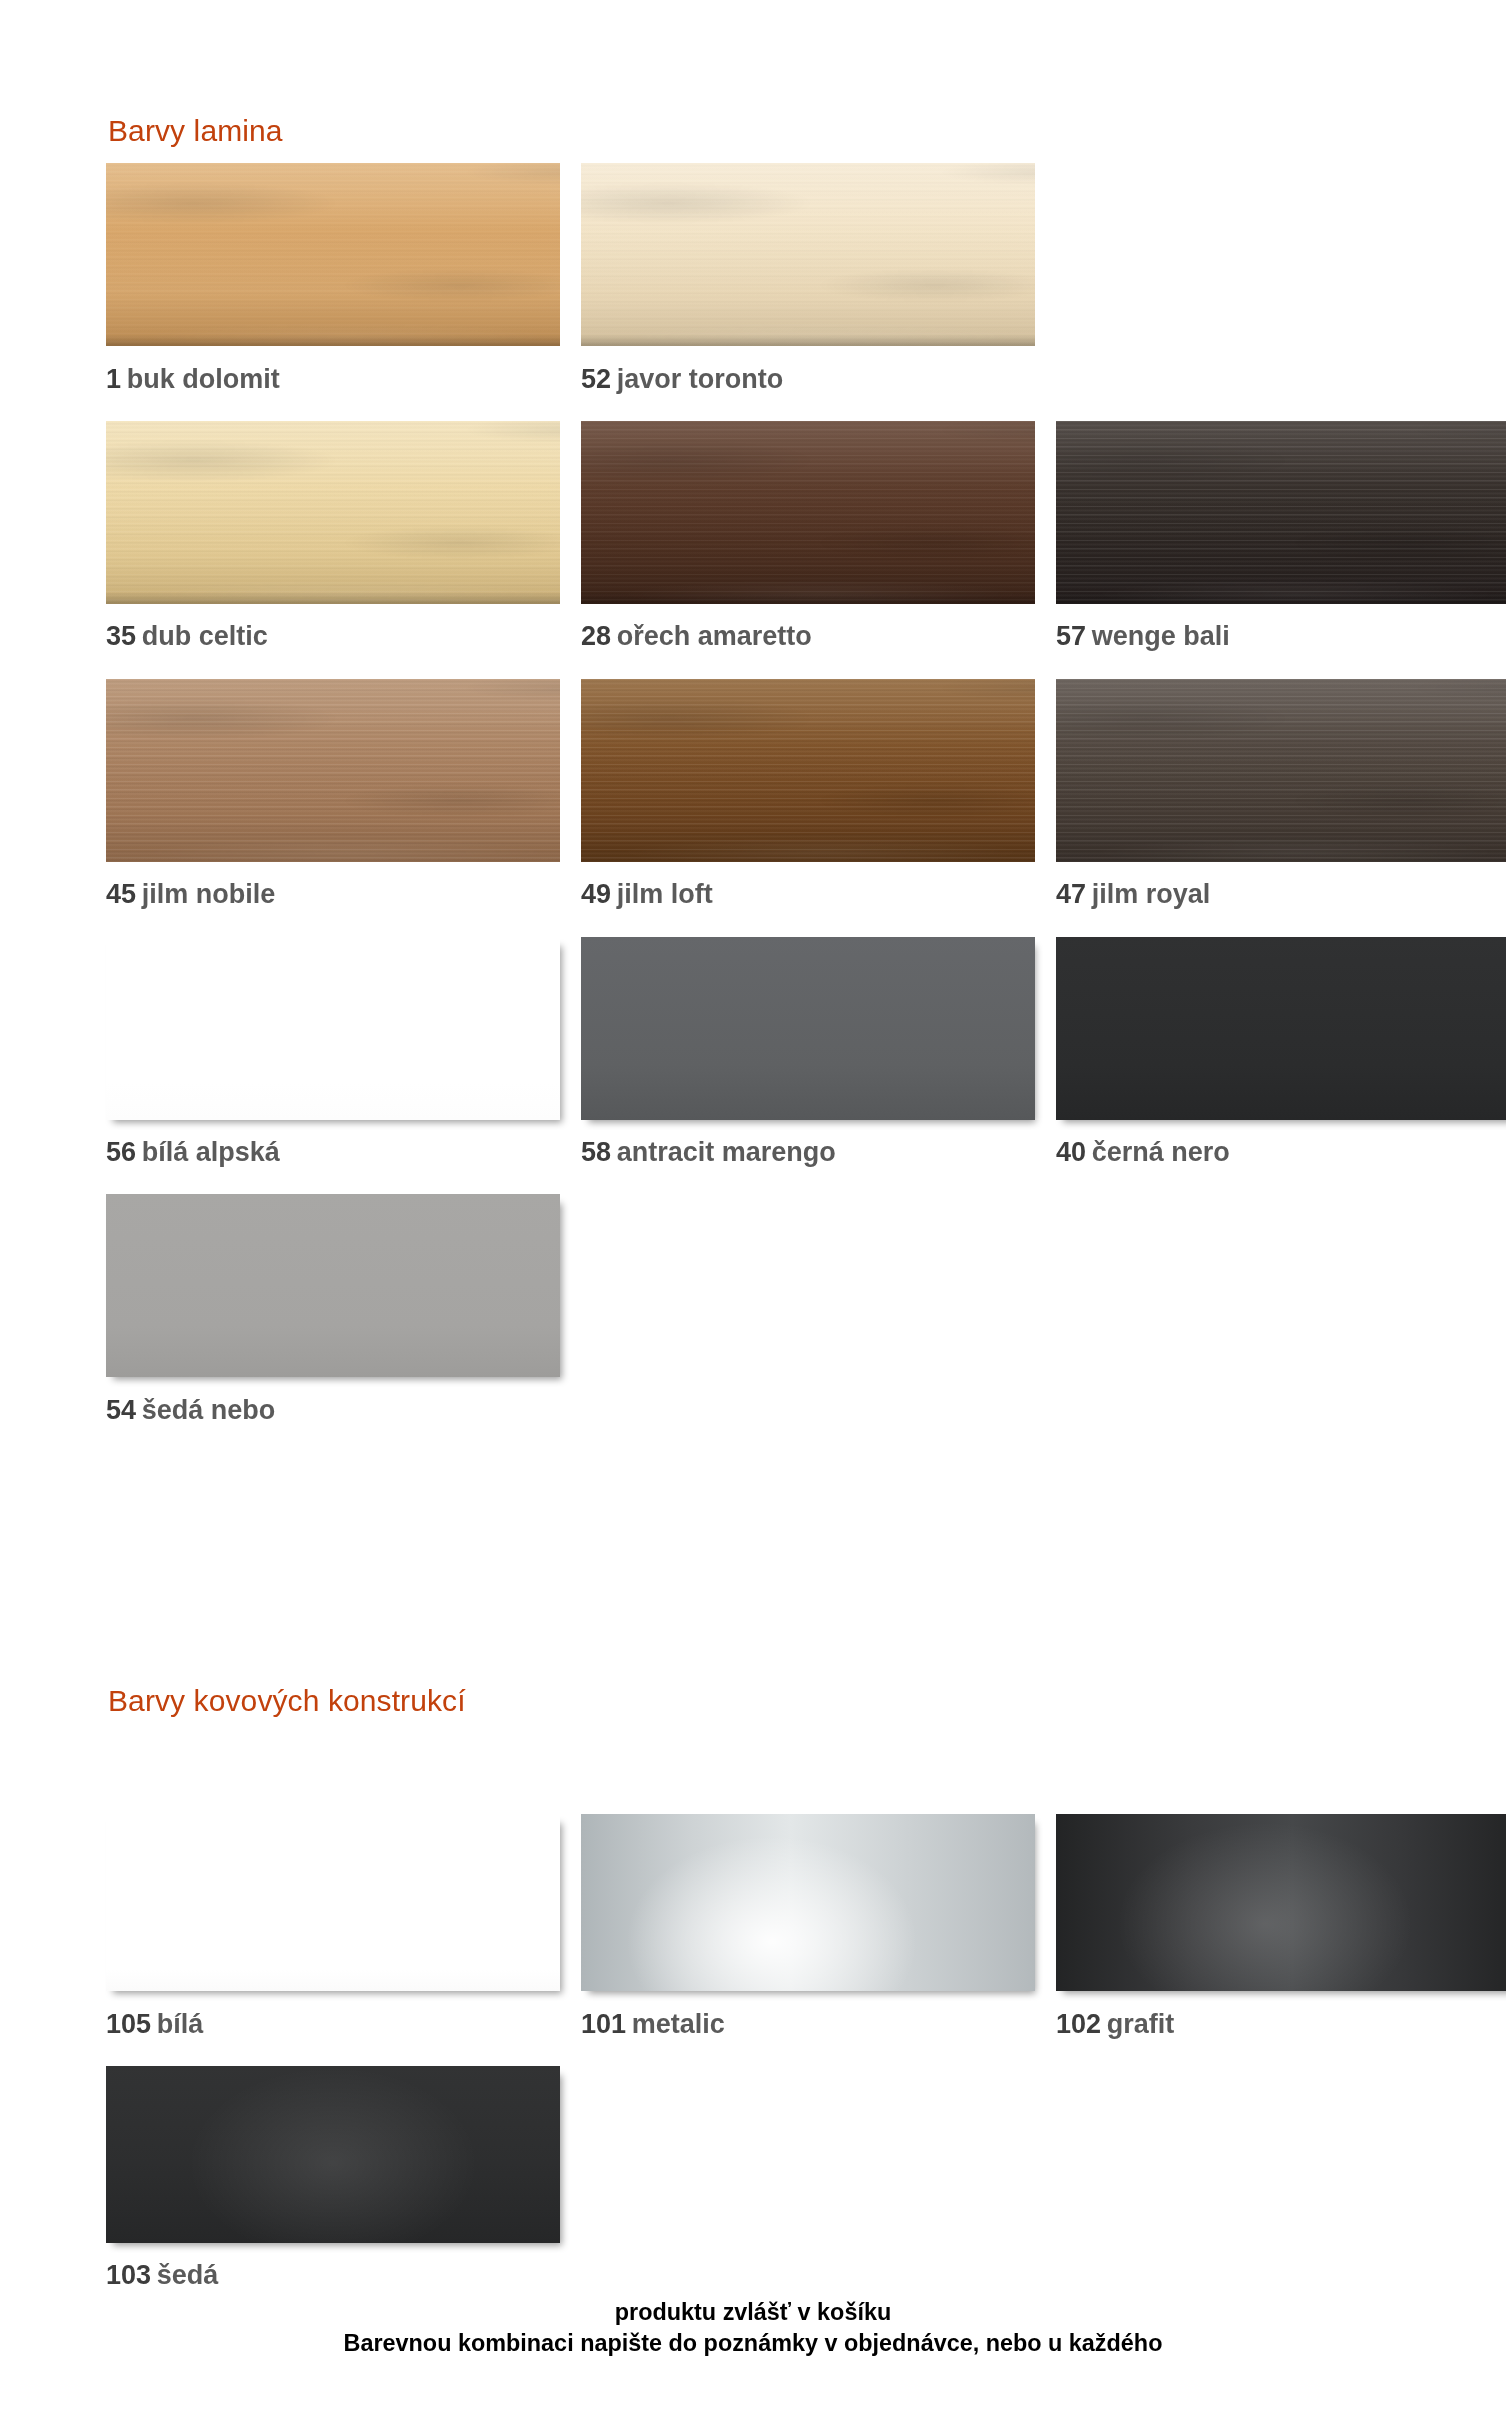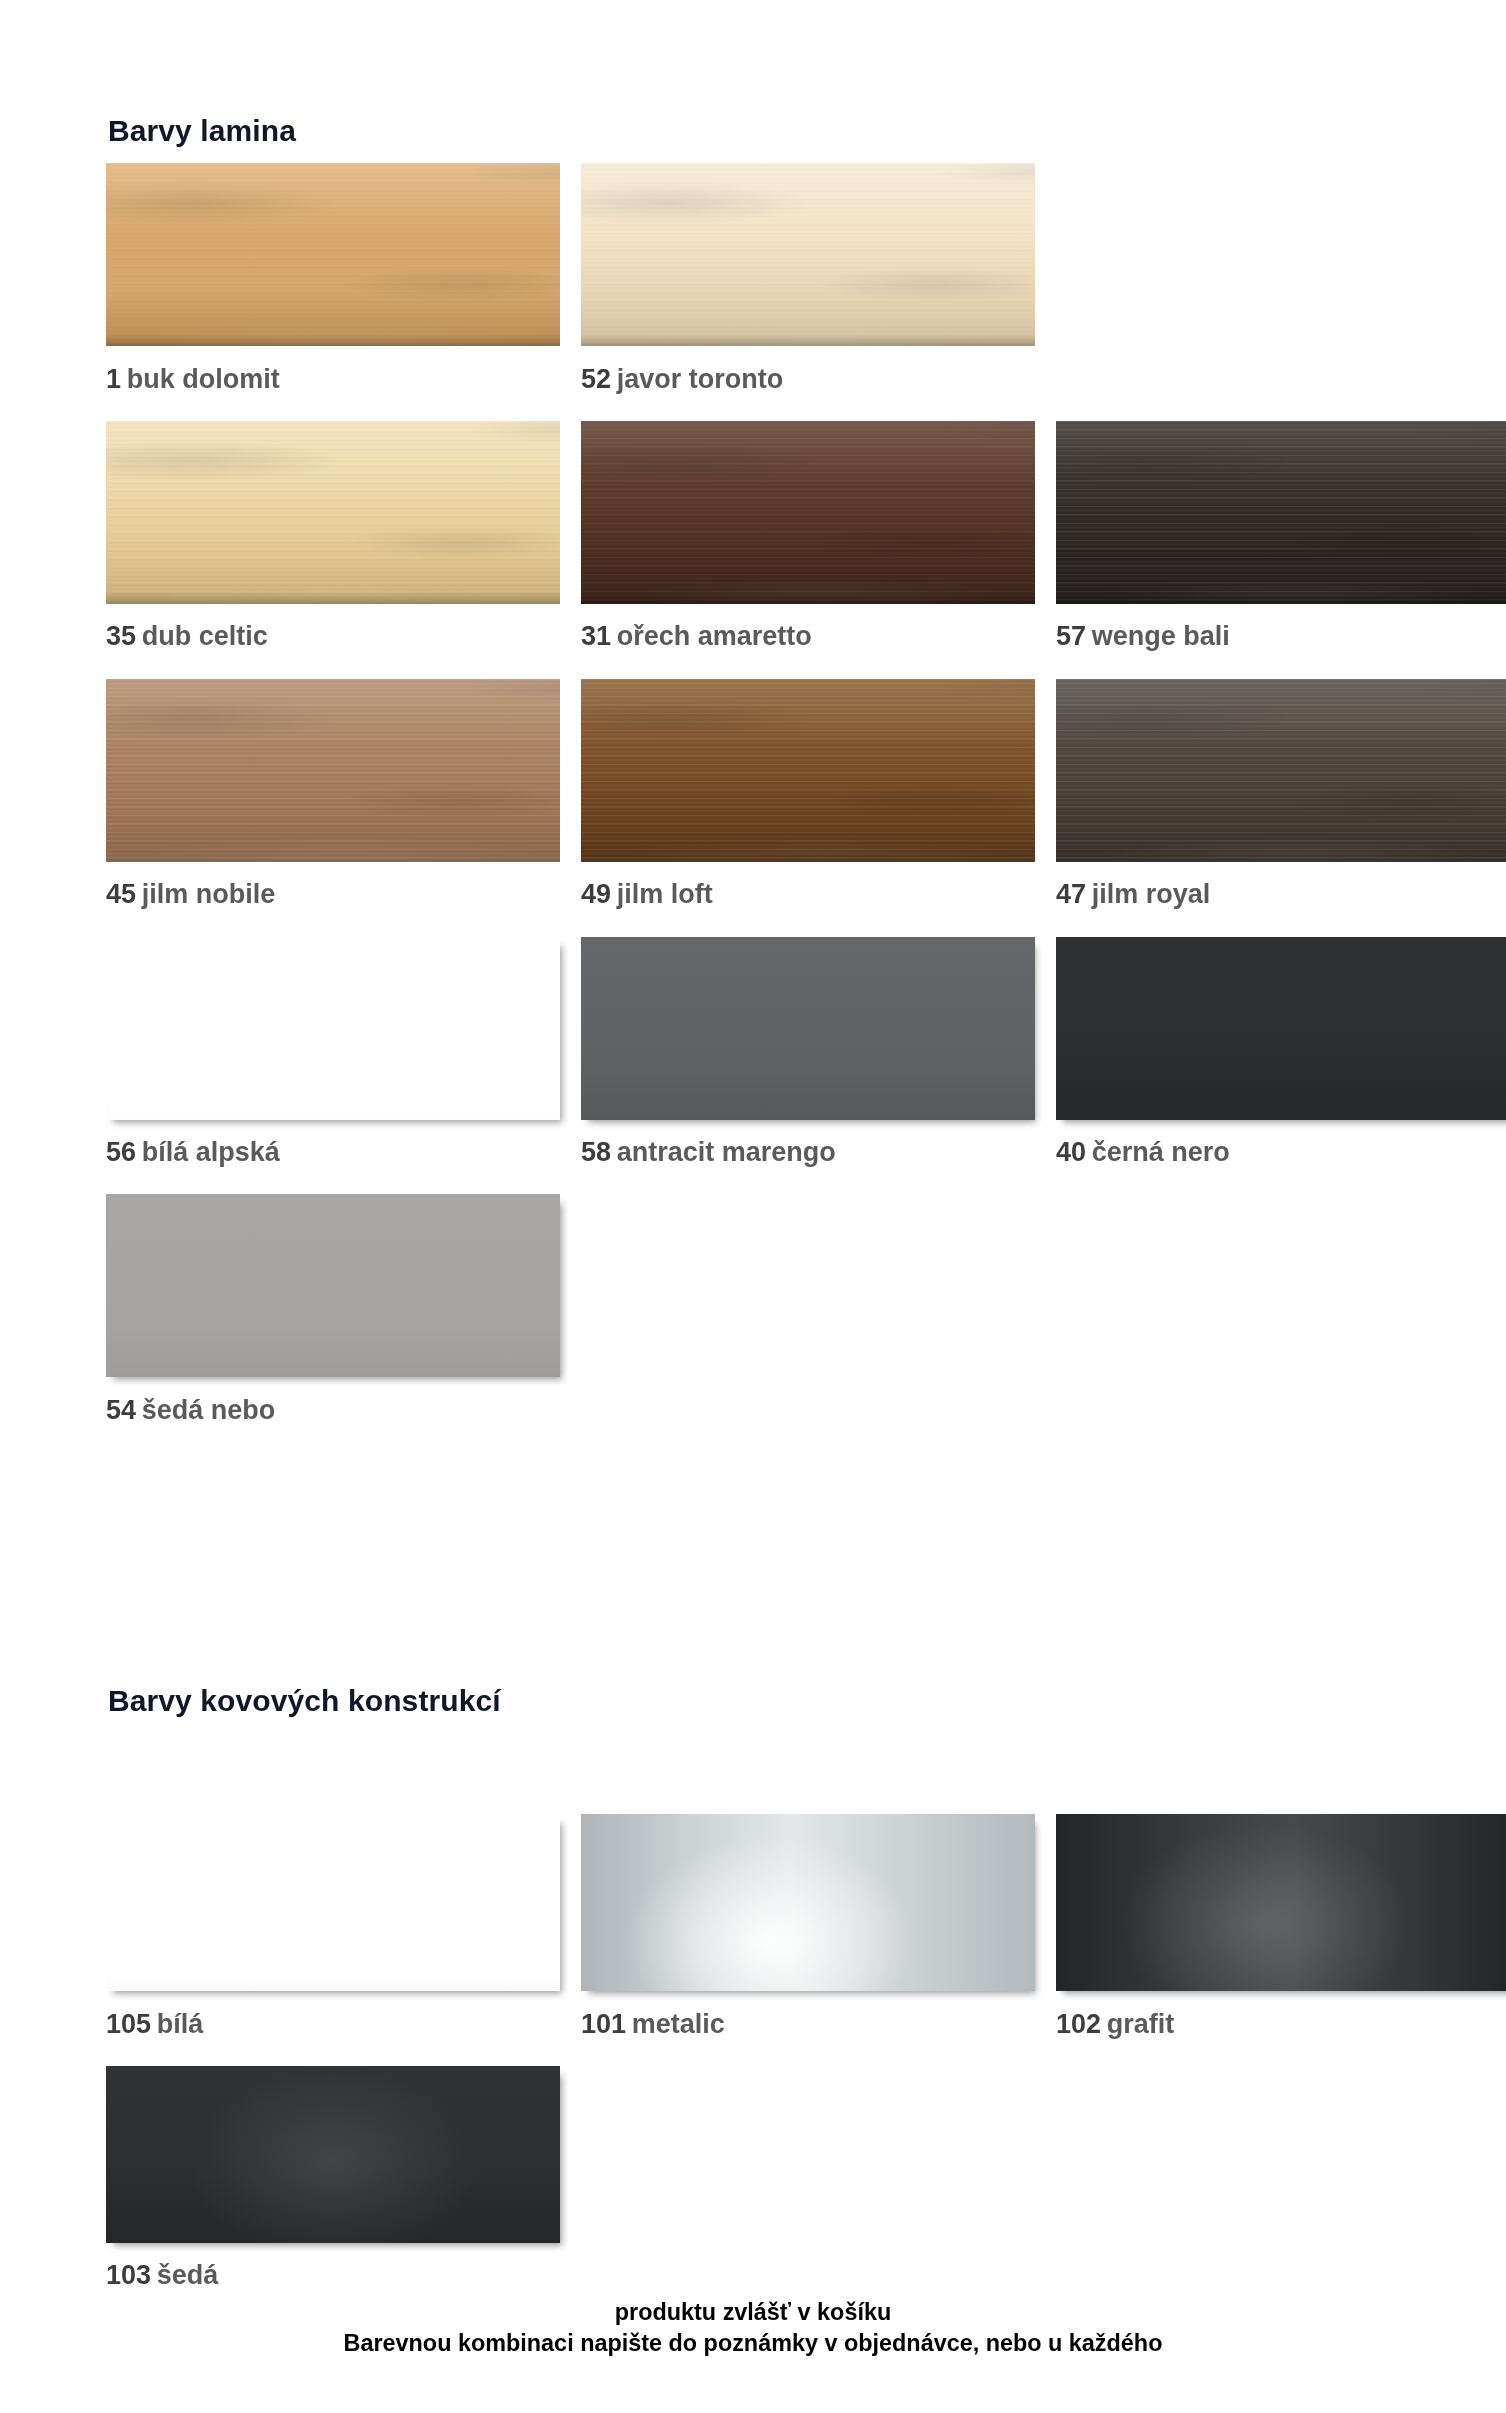--- a/index.html
+++ b/index.html
@@ -20,22 +20,22 @@
     position: relative;
     width: 1506px;
     height: 2413px;
     box-sizing: border-box;
     padding: 0 106px;
   }
 
   
   .section-title {
     font-size: 30px;
-    font-weight: bold;
-    color: #0f172a;
+    font-weight: normal;
+    color: #c2410c;
     letter-spacing: 0.1px;
     text-align: right;
   }
   #lamina-heading { position: absolute; left: 108px; top: 89px; }
   #metal-heading  { position: absolute; left: 108px; top: 1659px; }
 
   
   .grid {
     position: absolute;
     left: 106px;
@@ -199,21 +199,21 @@
       </div>
     </div>
 
     <div class="swatch-cell">
       <div class="swatch" id="sw-59">
         <div class="grain"></div>
         <div class="grain2"></div>
         <div class="sheen"></div>
       </div>
       <div class="caption">
-        <span class="code">31</span><span class="name">ořech amaretto</span>
+        <span class="code">28</span><span class="name">ořech amaretto</span>
       </div>
     </div>
 
     <div class="swatch-cell">
       <div class="swatch" id="sw-57">
         <div class="grain heavy"></div>
         <div class="grain2"></div>
         <div class="sheen"></div>
       </div>
       <div class="caption">

